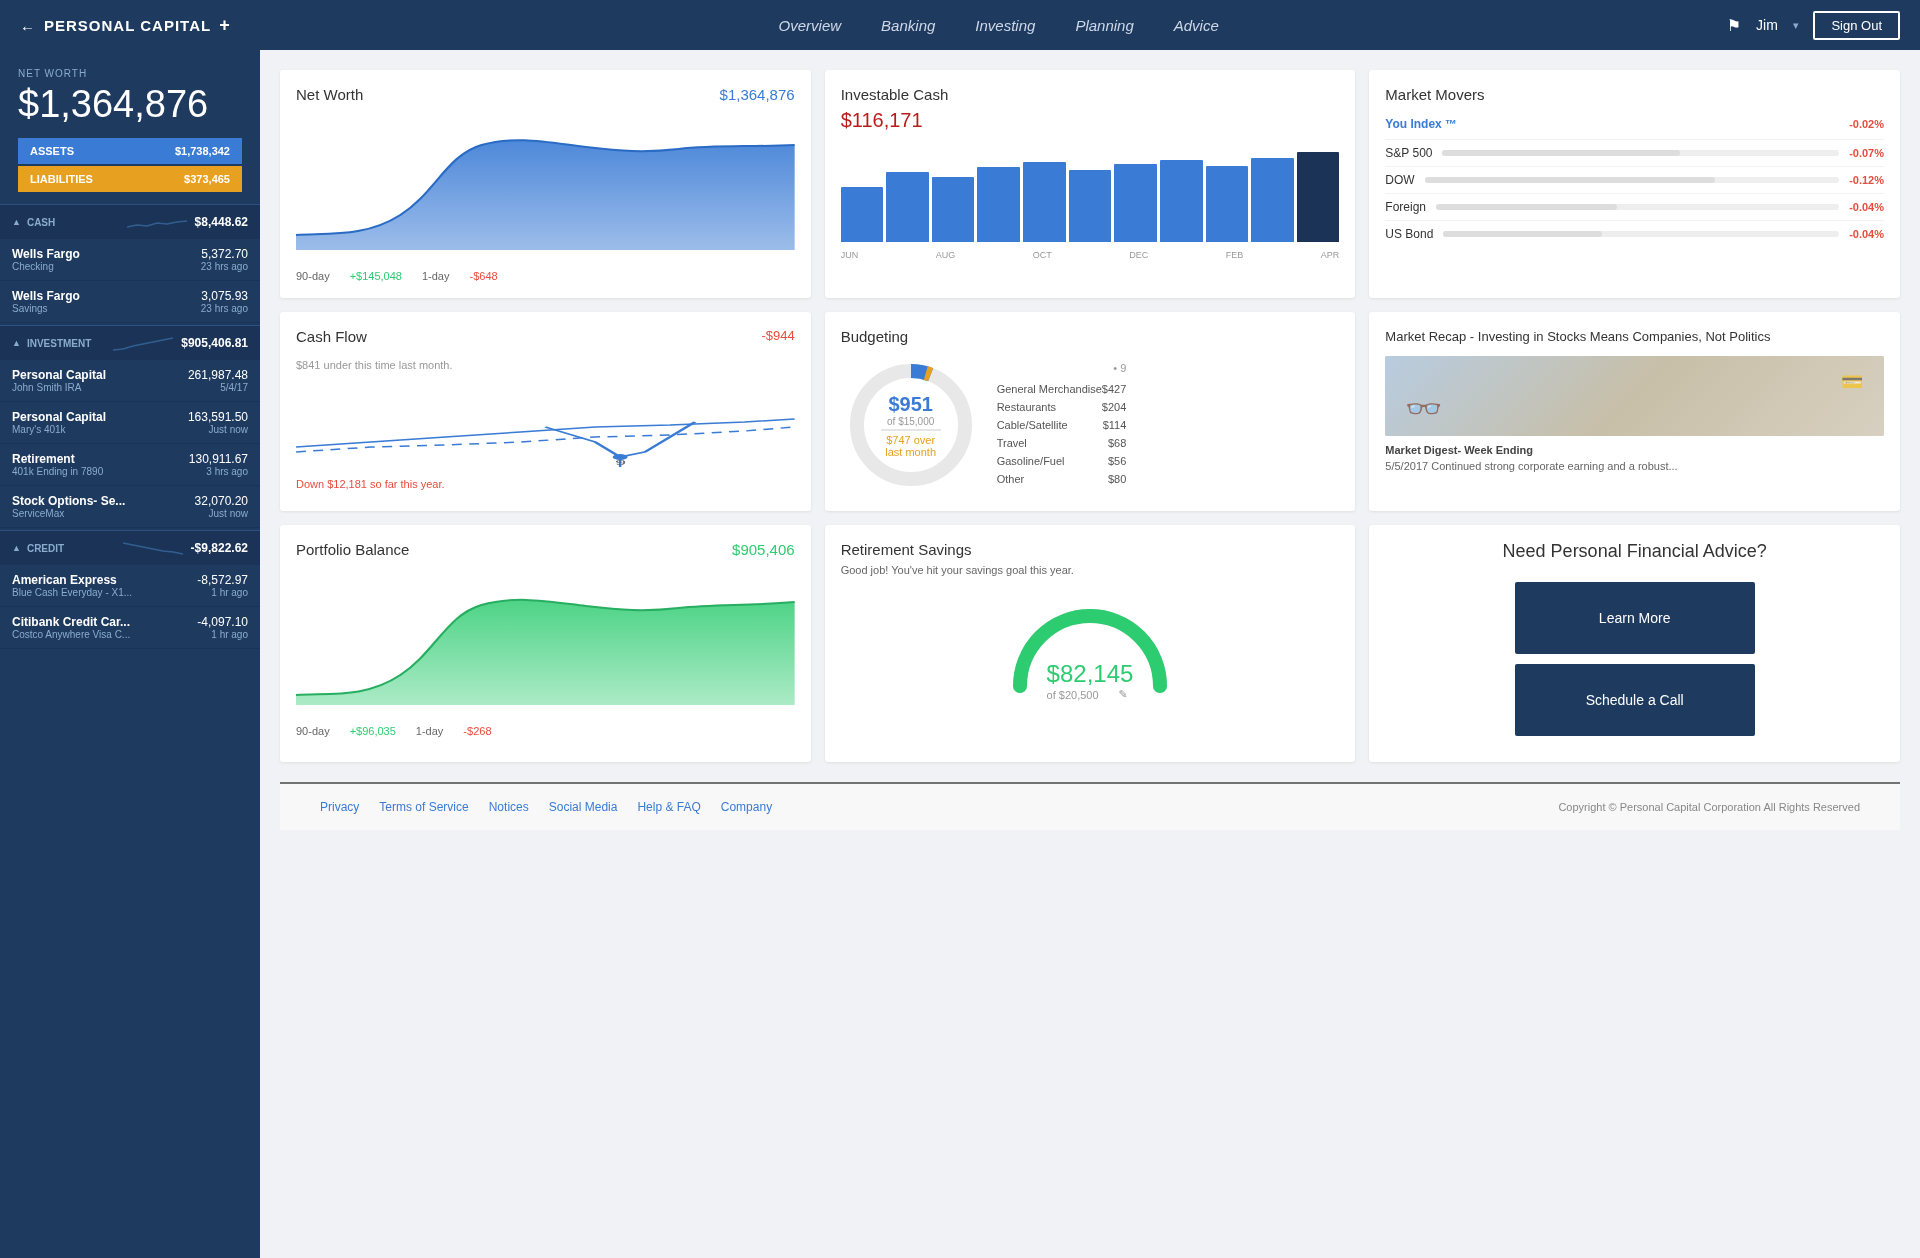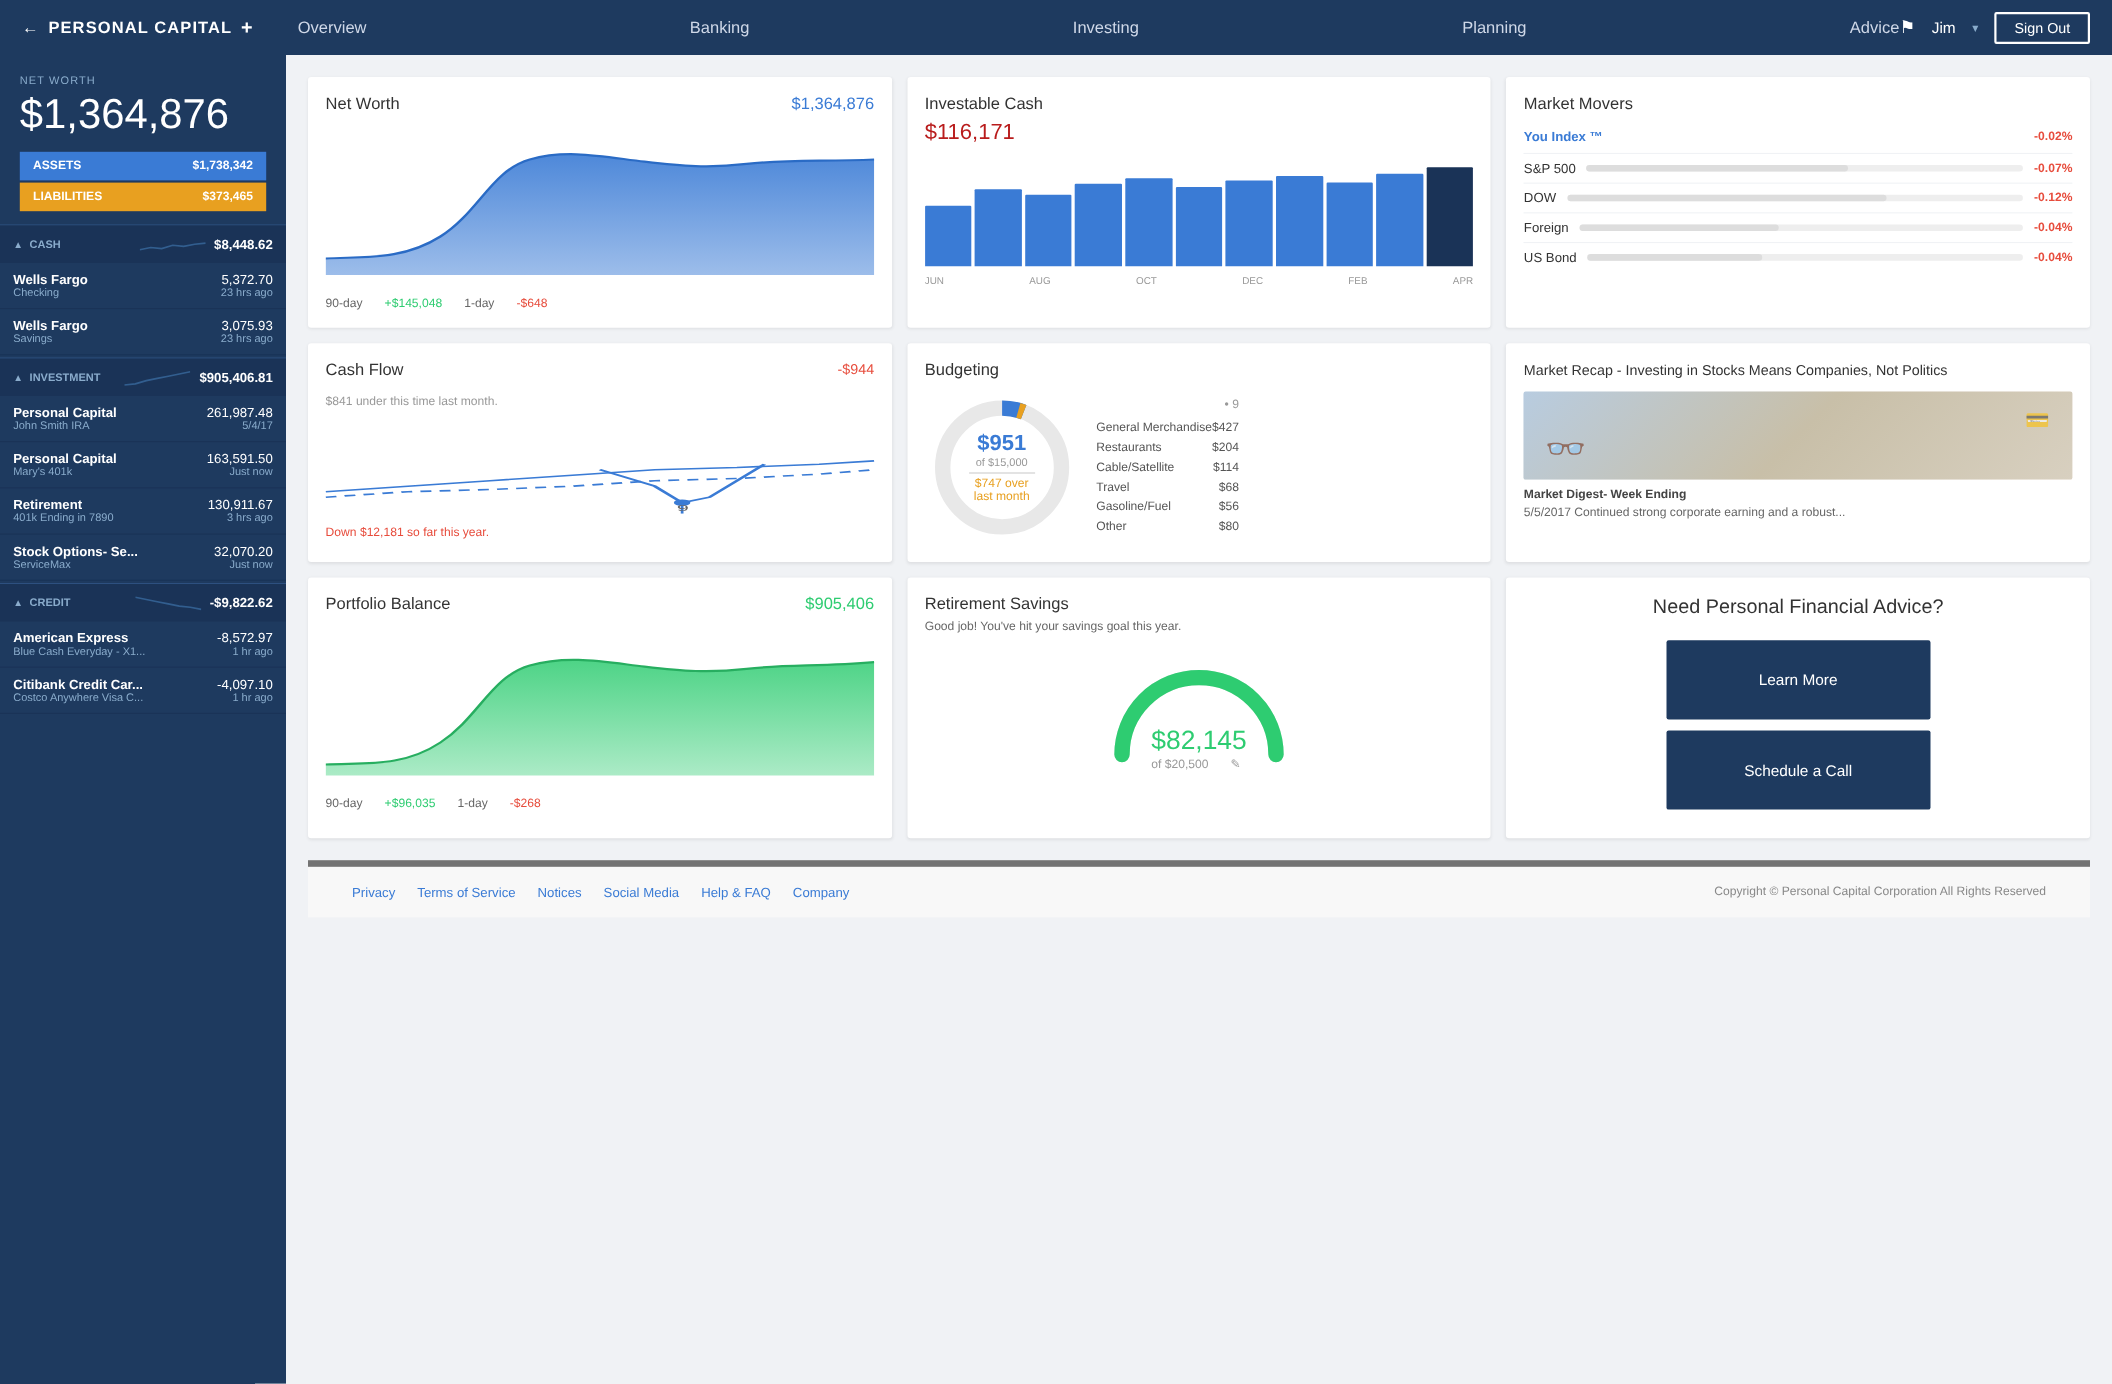--- a/index.html
+++ b/index.html
@@ -23,21 +23,22 @@
       letter-spacing: 1px;
       margin-right: 40px;
       display: flex;
       align-items: center;
       gap: 8px;
     }
     .top-nav .nav-links {
       display: flex;
       gap: 40px;
       flex: 1;
-      justify-content: space-between;
+      justify-content: center;
+      font-style: italic;
     }
     .top-nav .nav-links a {
       color: #cfd8e8;
       text-decoration: none;
       font-size: 15px;
     }
     .top-nav .nav-right {
       display: flex;
       align-items: center;
       gap: 15px;
@@ -376,21 +377,21 @@
       font-size: 14px;
       cursor: pointer;
       margin-bottom: 10px;
       width: 240px;
       border-radius: 2px;
     }
 
     
     .footer {
       background: #f8f8f8;
-      border-top: 6px solid #737373;
+      border-top: 2px solid #737373;
       padding: 16px 40px;
       display: flex;
       justify-content: space-between;
       align-items: center;
       font-size: 12px;
       color: #666;
     }
     .footer-links { display: flex; gap: 20px; }
     .footer-links a { color: #3a7bd5; text-decoration: none; }
     .footer-copy { color: #888; font-size: 11px; }

